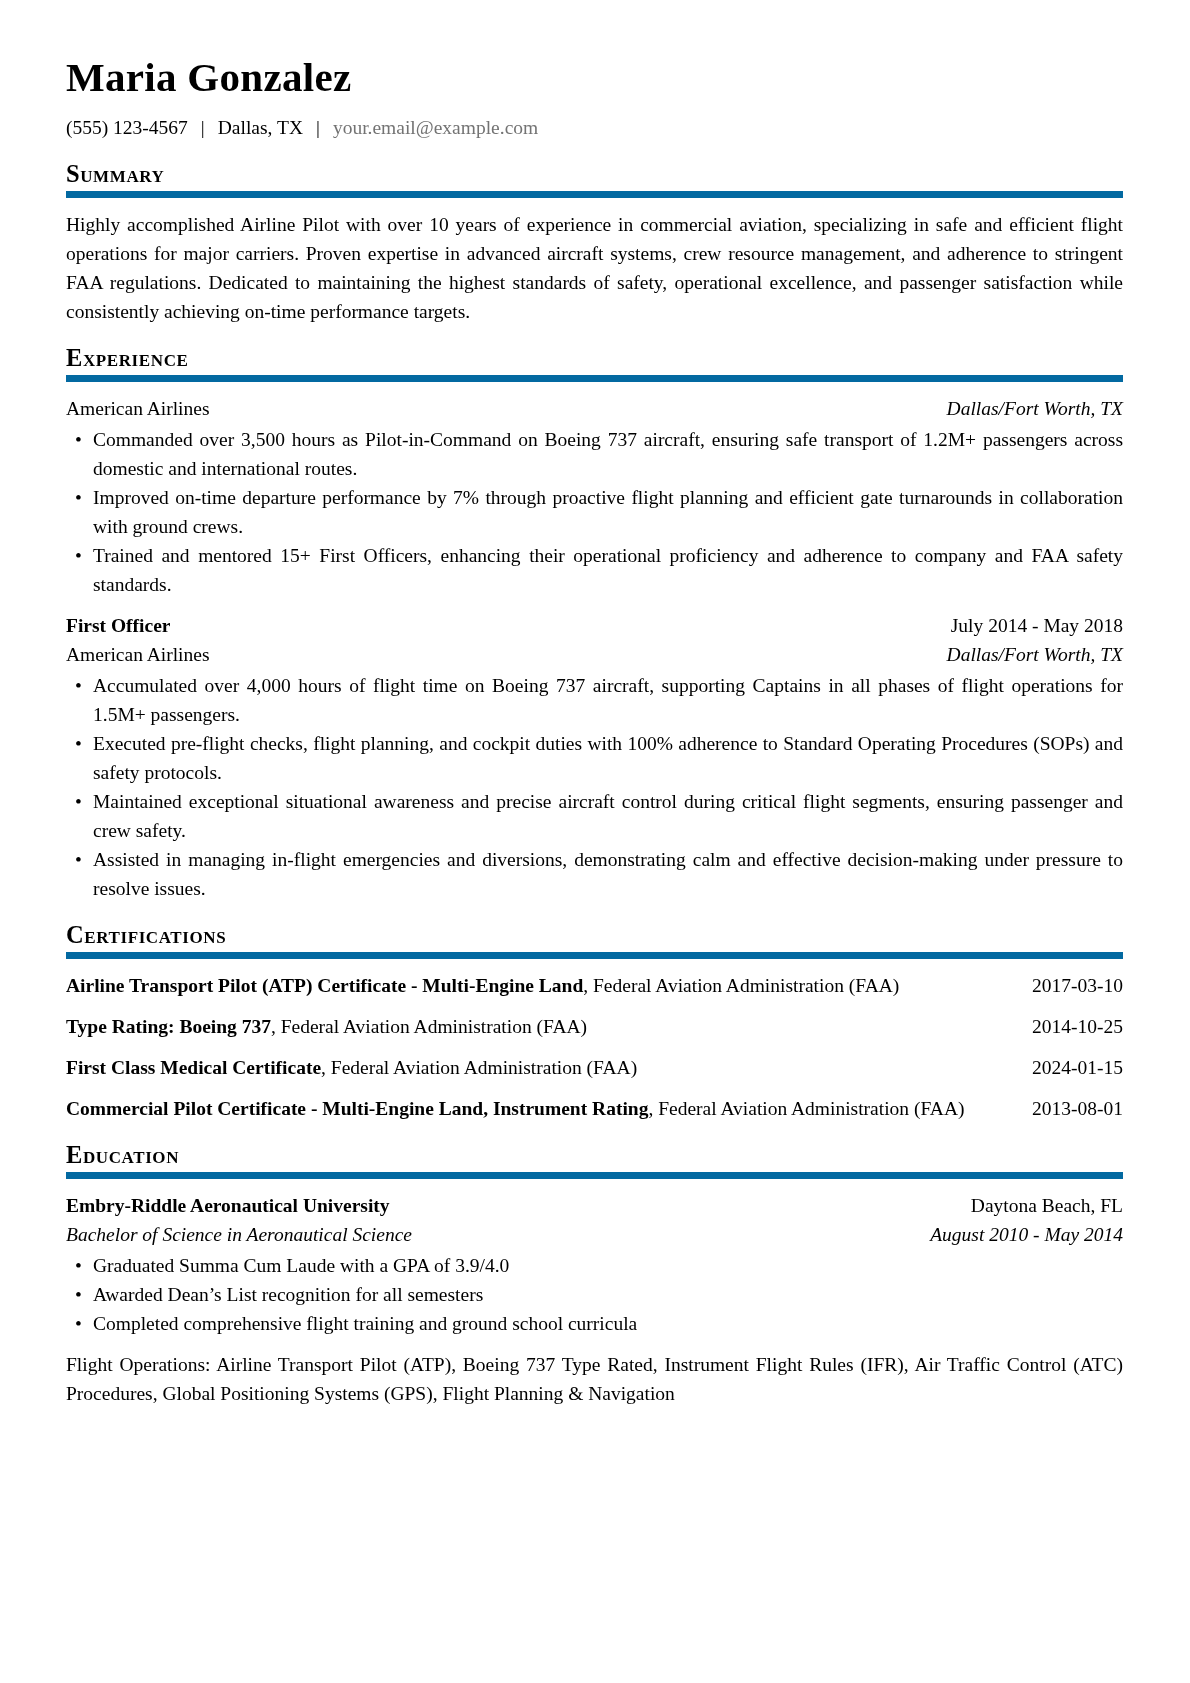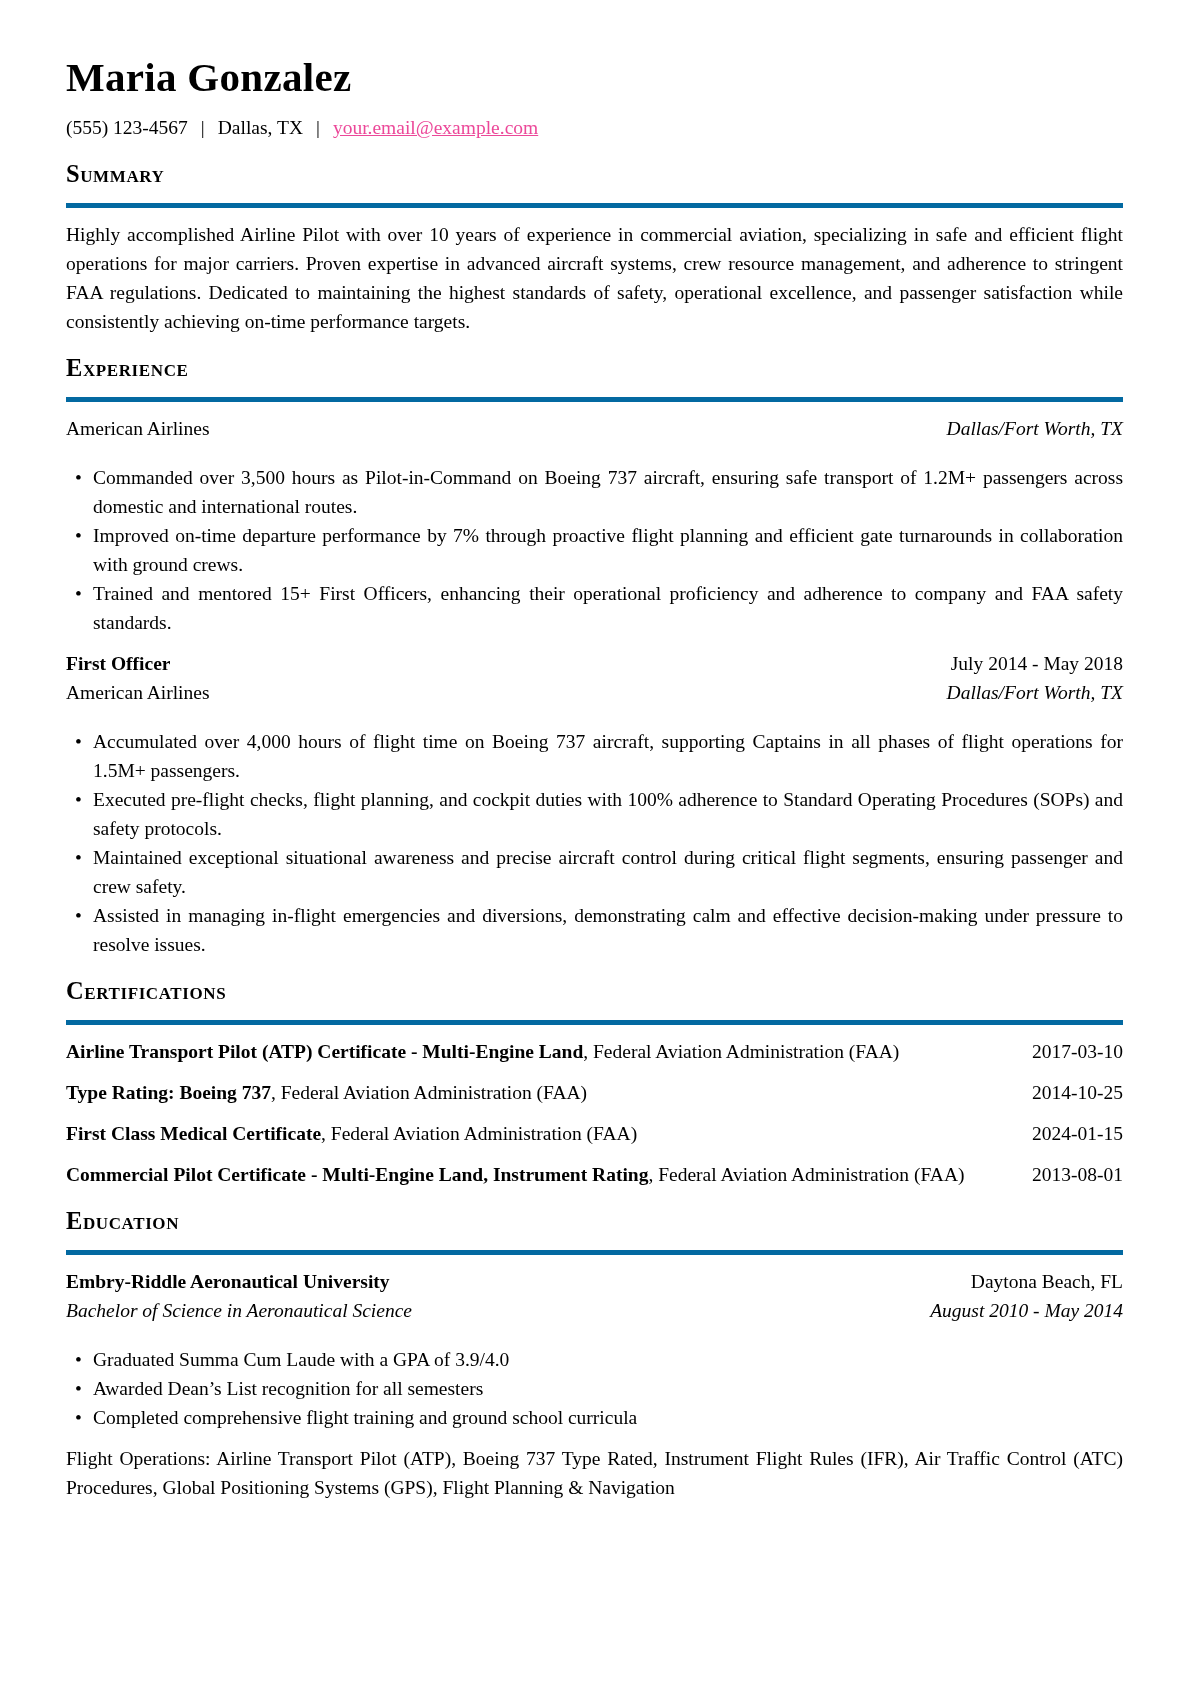--- a/index.html
+++ b/index.html
@@ -18,46 +18,46 @@
   .name {
     font-size: 41px; font-weight: bold;
     line-height: 1.1; margin: 0;
     letter-spacing: 0.3px;
   }
   .contact {
     font-size: 19.5px; line-height: 29px;
     margin-top: 13px;
   }
   .contact .sep { margin: 0 13px; }
-  .email-link { color: #ec4899; text-decoration: underline; cursor: pointer; }
+  .email-link { color: #737373; cursor: pointer; }
   h2.section-title {
     font-size: 24.5px;
     font-weight: bold;
     font-variant: small-caps;
     letter-spacing: 0.6px;
     line-height: 27px;
     margin: 18px 0 12px 0;
-    padding-bottom: 16px;
-    border-bottom: 5px solid #0369a1;
+    padding-bottom: 4px;
+    border-bottom: 7px solid #0369a1;
   }
   .body-text {
     font-size: 19.5px; line-height: 29px;
     text-align: justify;
     hyphens: auto;
     margin: 0;
   }
   .row {
     display: flex; justify-content: space-between;
     font-size: 19.5px; line-height: 29px;
   }
   .role, .school { font-weight: bold; }
   .italic { font-style: italic; }
   ul.bullets {
     list-style: none;
-    margin: 20px 0 12px 0; padding: 0;
+    margin: 2px 0 12px 0; padding: 0;
   }
   ul.bullets li {
     position: relative;
     padding-left: 27px;
     font-size: 19.5px; line-height: 29px;
     text-align: justify;
     hyphens: auto;
   }
   ul.bullets li::before {
     content: "\2022";

